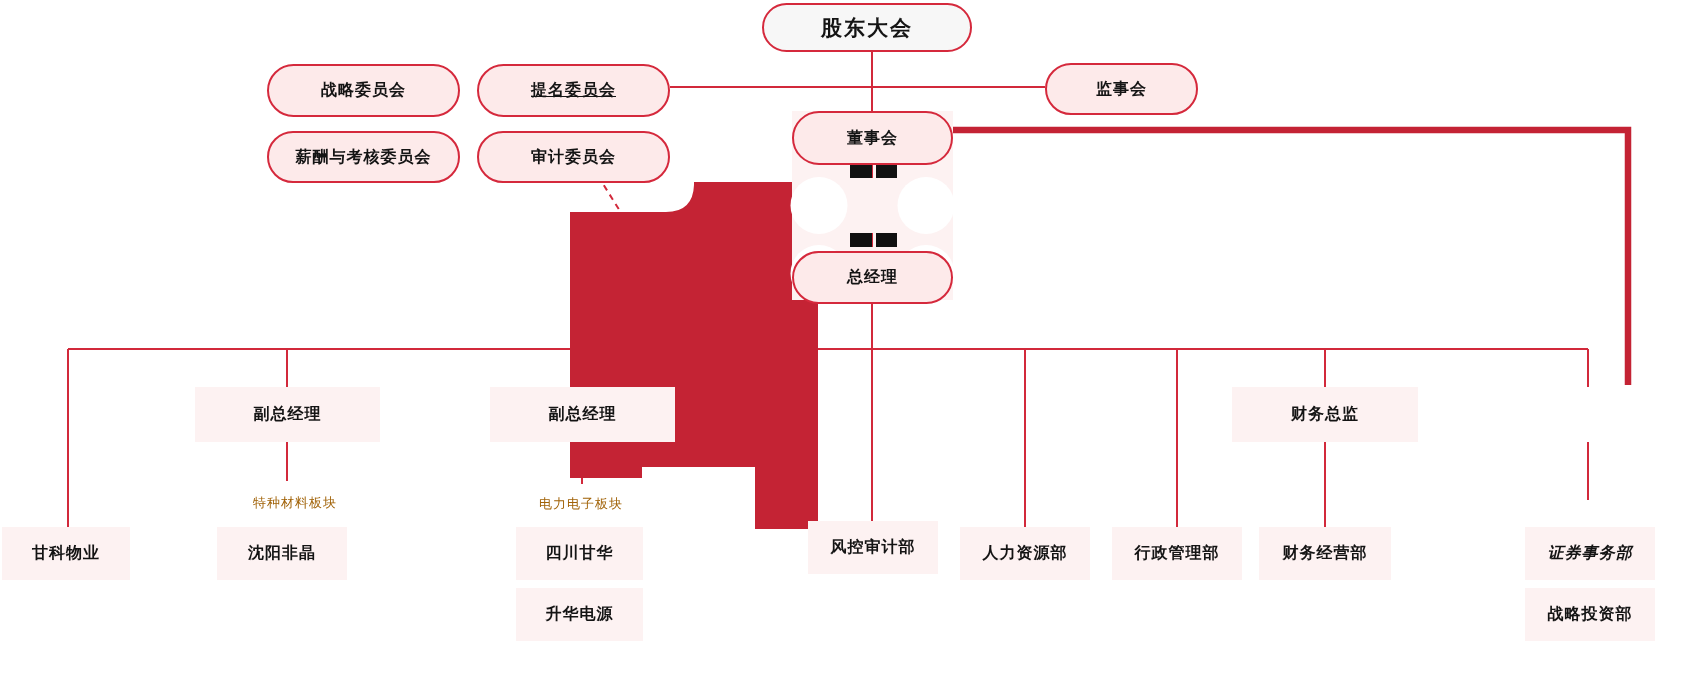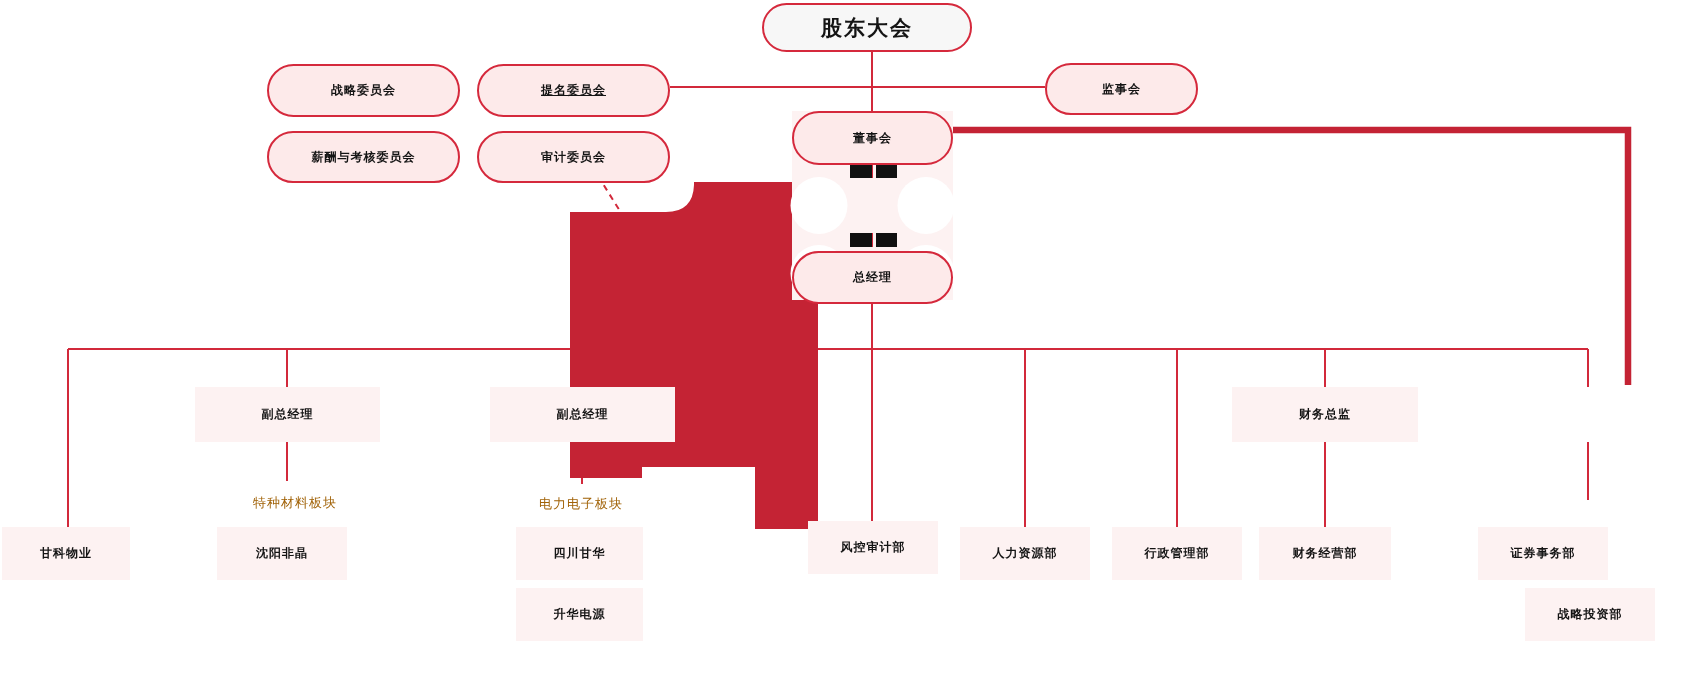--- a/index.html
+++ b/index.html
@@ -10,21 +10,21 @@
   html,body{margin:0;padding:0;background:#fff;}
   #stage{
     position:relative; width:1699px; height:675px; overflow:hidden;
     background:#fff; font-family:"Liberation Sans", sans-serif; color:var(--text);
   }
   #connectors{position:absolute; left:0; top:0; z-index:0;}
   .capsule{
     position:absolute; z-index:1; box-sizing:border-box;
     display:flex; align-items:center; justify-content:center;
     background:var(--fill-pink); border:2px solid var(--border-red);
-    font-weight:bold; font-size:12px; letter-spacing:1px; white-space:nowrap;
+    font-weight:bold; font-size:16px; letter-spacing:1px; white-space:nowrap;
   }
   .capsule.dashed{ border-style:dashed; }
   .capsule.dashed::before{
     content:""; position:absolute; inset:-2px; z-index:-1;
     background:var(--backdrop-pink);
   }
   .capsule.title{
     background:var(--title-fill); font-size:21px; letter-spacing:2px;
   }
   .group-label{
@@ -109,16 +109,16 @@
   <div class="group-label" style="left:521px;top:495px;width:120px;">电力电子板块</div>
 
   <div class="capsule dashed" style="left:2px;top:527px;width:128px;height:53px;border-radius:27px;">甘科物业</div>
   <div class="capsule dashed" style="left:217px;top:527px;width:130px;height:53px;border-radius:27px;">沈阳非晶</div>
   <div class="capsule dashed" style="left:516px;top:527px;width:127px;height:53px;border-radius:27px;">四川甘华</div>
   <div class="capsule dashed" style="left:516px;top:588px;width:127px;height:53px;border-radius:27px;">升华电源</div>
   <div class="capsule dashed" style="left:808px;top:521px;width:130px;height:53px;border-radius:27px;">风控审计部</div>
   <div class="capsule dashed" style="left:960px;top:527px;width:130px;height:53px;border-radius:27px;">人力资源部</div>
   <div class="capsule dashed" style="left:1112px;top:527px;width:130px;height:53px;border-radius:27px;">行政管理部</div>
   <div class="capsule dashed" style="left:1259px;top:527px;width:132px;height:53px;border-radius:27px;">财务经营部</div>
-  <div class="capsule dashed" style="left:1478px;top:527px;width:130px;height:53px;border-radius:27px;">证券事务部</div>
+  <div class="capsule dashed" style="left:1525px;top:527px;width:130px;height:53px;border-radius:27px;font-style:italic;">证券事务部</div>
   <div class="capsule dashed" style="left:1525px;top:588px;width:130px;height:53px;border-radius:27px;">战略投资部</div>
 
 </div>
 
 </body></html>

